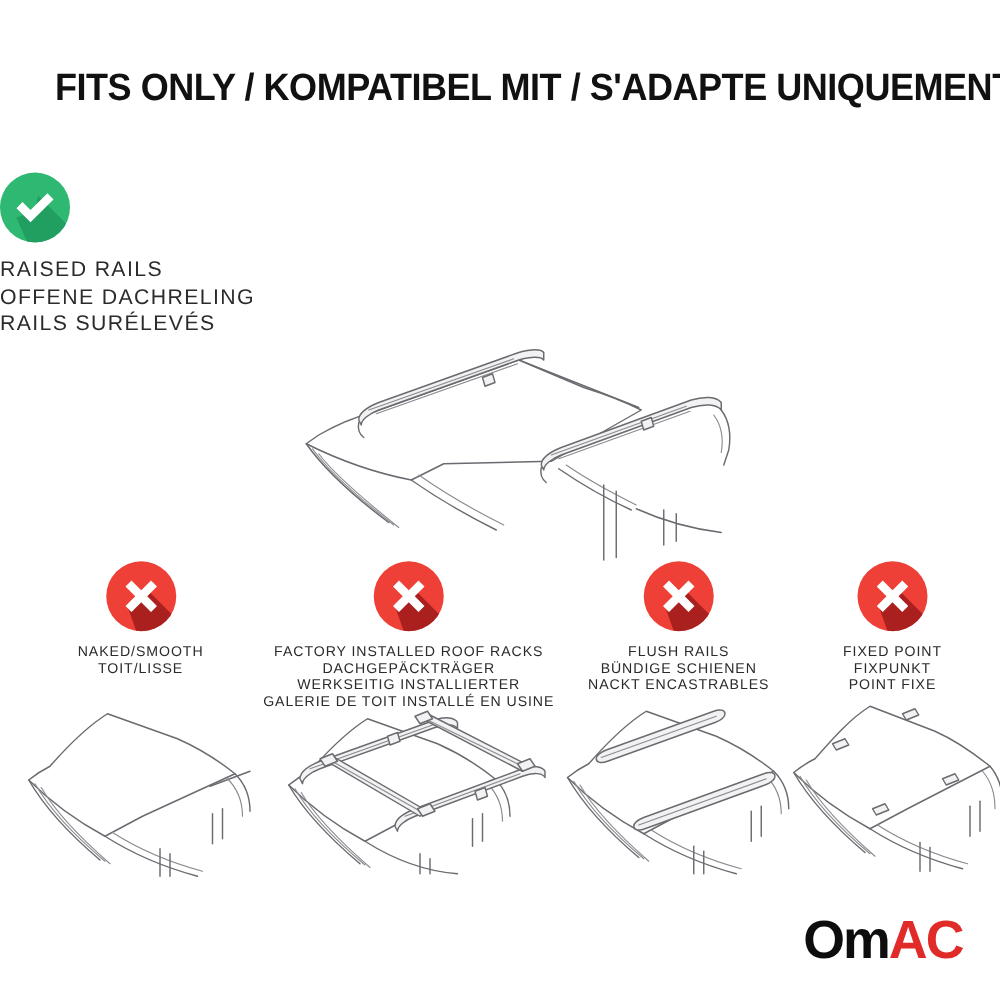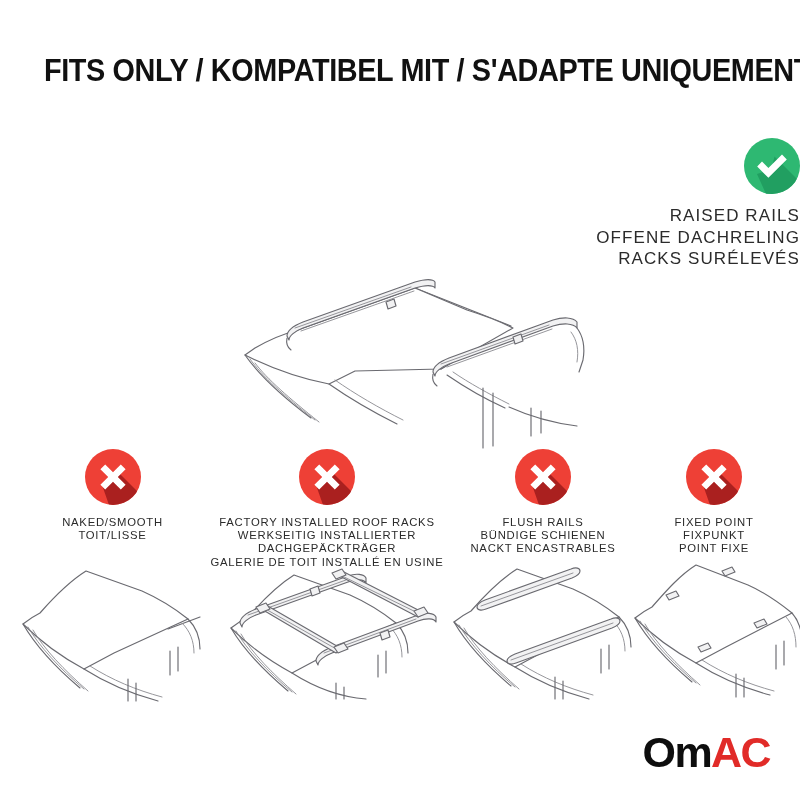--- a/index.html
+++ b/index.html
@@ -34,21 +34,21 @@
     transform: scaleX(0.945);
     transform-origin: left center;
   }
 
   
   .approved-block {
     position: absolute;
     left: 0;
     top: 138px;
     width: 800px;
-    text-align: right;
+    text-align: left;
   }
   .badge {
     width: 56px;
     height: 56px;
     border-radius: 50%;
     position: relative;
     display: inline-block;
     overflow: hidden;
     vertical-align: top;
   }
@@ -171,21 +171,21 @@
       <path d="M30.5,18.5 L56,44 L56,56 L22,56 L13,36 L22,33 L26,38 Z" fill="#1f9a5e" opacity="0.85"></path>
     </svg>
     <svg class="glyph" viewBox="0 0 56 56" width="56" height="56">
       <path d="M13.2,28.6 L18.0,23.6 L24.4,30.0 L38.0,16.6 L42.8,21.5 L24.4,39.8 Z" fill="#ffffff"></path>
     </svg>
   </div>
 
   <div class="approved-text">
     <span class="ln">RAISED RAILS</span>
     <span class="ln">OFFENE DACHRELING</span>
-    <span class="ln">RACKS SURÉLEVÉS</span>
+    <span class="ln">RAILS SURÉLEVÉS</span>
   </div>
 </div>
 
 <div class="main-illustration">
   <svg viewBox="0 0 440 176" width="440" height="176">
 
     <path class="ln-art roof-fill" d="M112,55 L232,12 L328,50 L258,93 Z"></path>
 
     <path class="ln-art roof-fill" d="M112,55 C100,58 86,64 72,72 L62,79
              C80,88 110,101 146,108
@@ -273,22 +273,22 @@
         <svg class="shadow" viewBox="0 0 56 56" width="56" height="56">
           <path d="M31,21 L56,46 L56,56 L24,56 L17,36 L26,30 Z" fill="#9e1b1b" opacity="0.85"></path>
         </svg>
         <svg class="glyph" viewBox="0 0 56 56" width="56" height="56">
           <path d="M20.2,15.4 L28,23.2 L35.8,15.4 L40.6,20.2 L32.8,28 L40.6,35.8 L35.8,40.6 L28,32.8 L20.2,40.6 L15.4,35.8 L23.2,28 L15.4,20.2 Z" fill="#ffffff"></path>
         </svg>
       </div>
     </div>
     <div class="option-label">
       <span class="ln">FACTORY INSTALLED ROOF RACKS</span>
+      <span class="ln">DACHGEPÄCKTRÄGER</span>
       <span class="ln">WERKSEITIG INSTALLIERTER</span>
-      <span class="ln">DACHGEPÄCKTRÄGER</span>
       <span class="ln">GALERIE DE TOIT INSTALLÉ EN USINE</span>
     </div>
     <div class="option-art">
       <svg viewBox="0 0 262 150" width="262" height="150">
 
         <path class="ln-art roof-fill" d="M52,68 C46,71 40,75 35,79
                  C48,92 70,110 96,124
                  L126,108 L200,74
                  C190,66 172,54 154,46 L98,26
                  C82,36 66,52 52,68 Z"></path>

